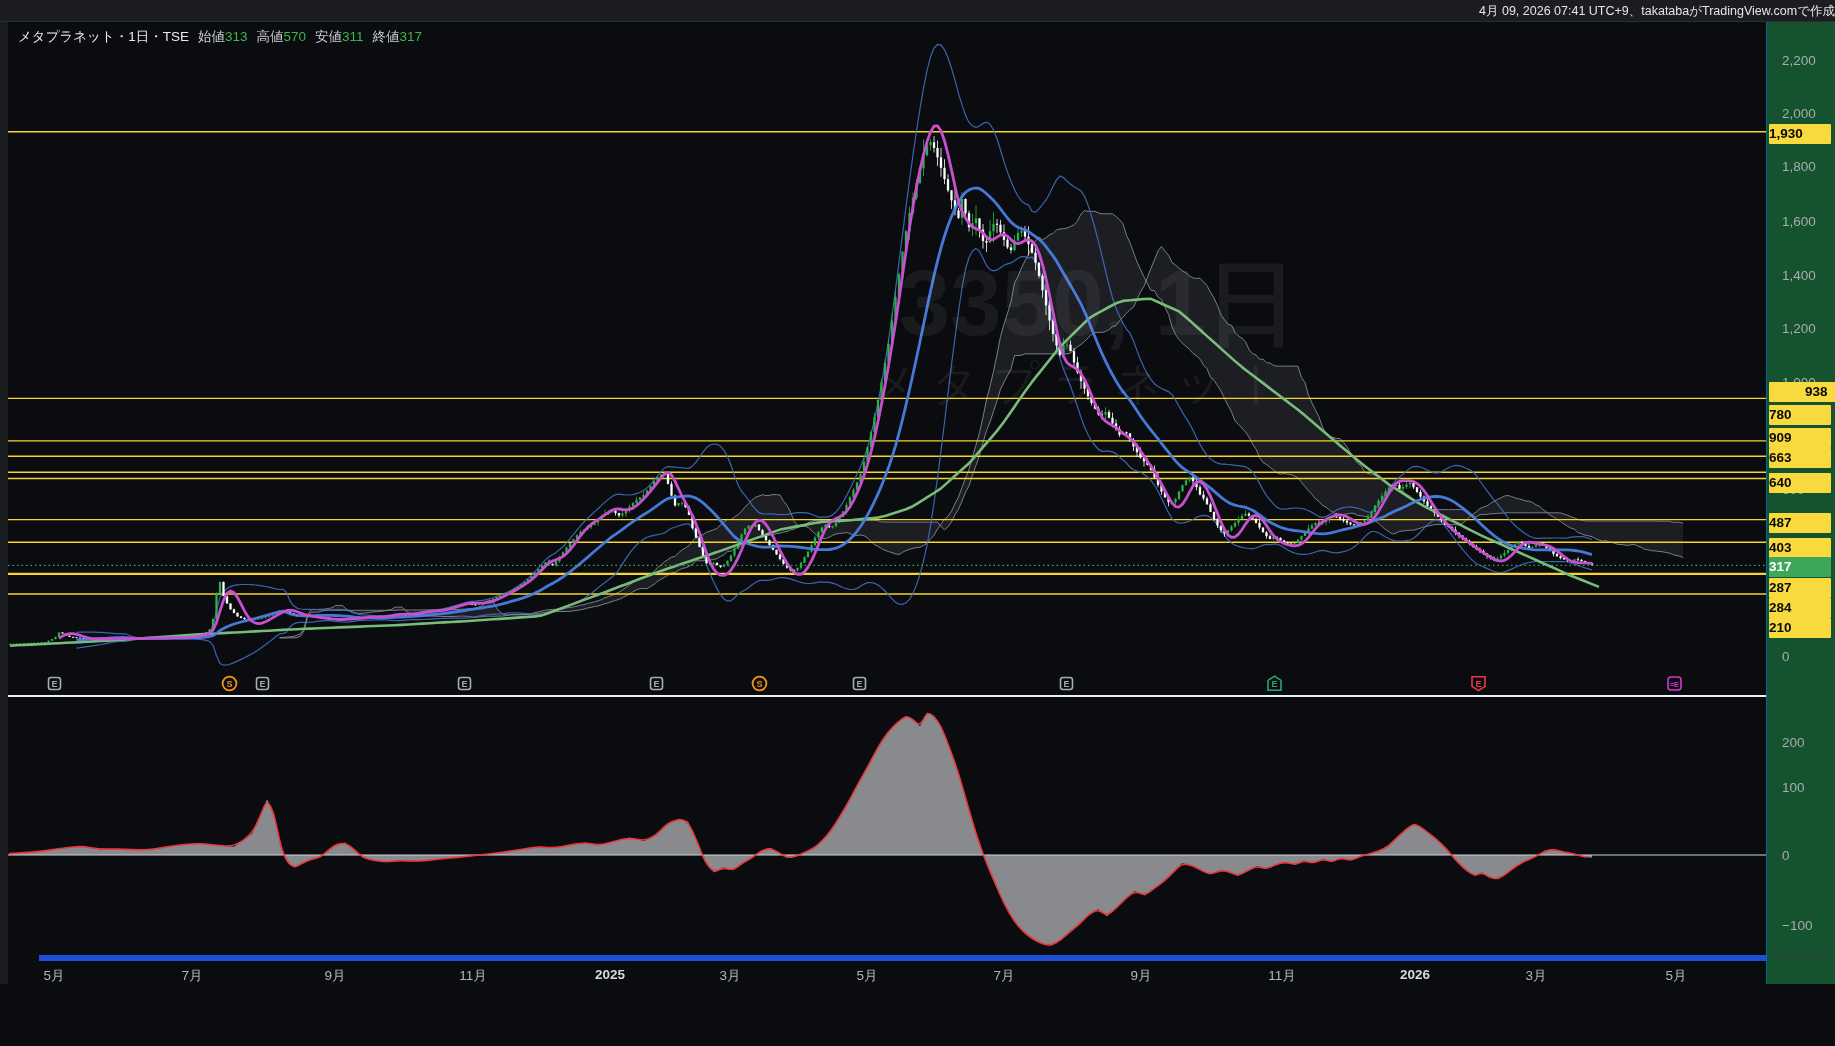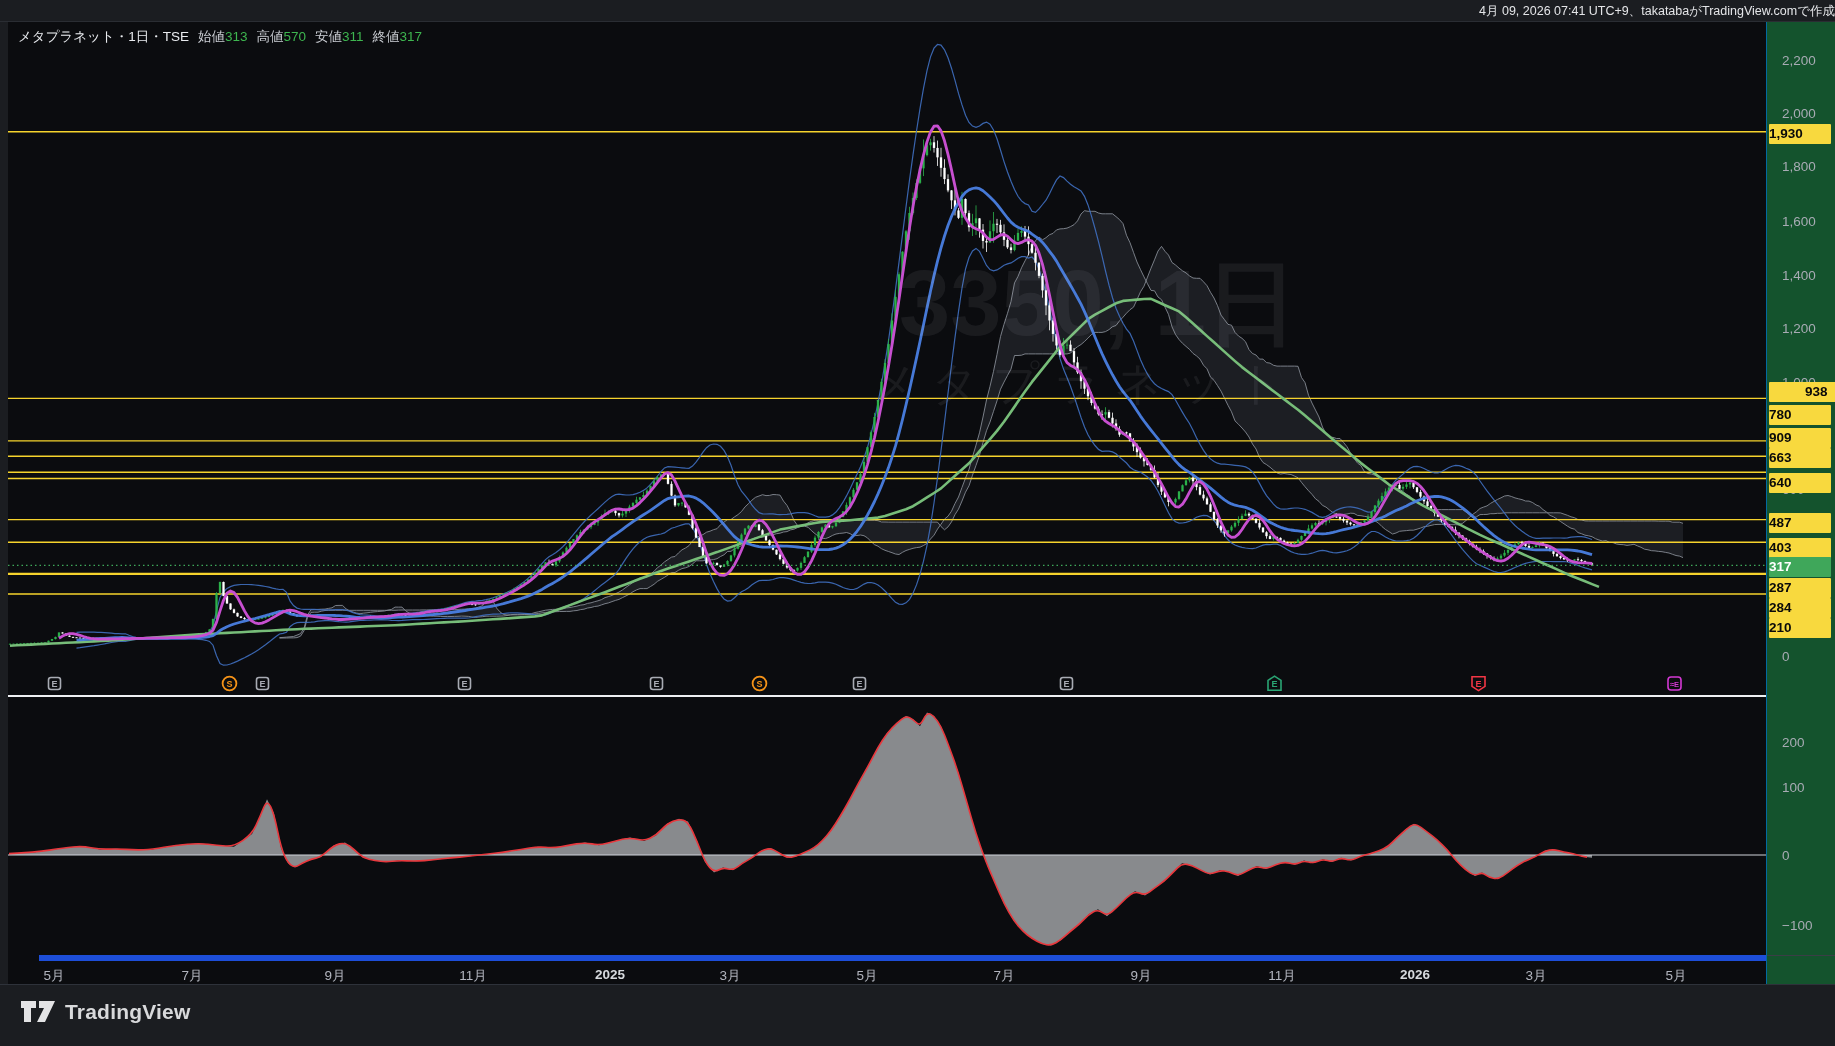--- a/index.html
+++ b/index.html
@@ -1088,22 +1088,13 @@
       <div class="pbadge" style="top: 436px;">663</div>
       <div class="pbadge" style="top: 461px;">640</div>
       <div class="pbadge" style="top: 501px;">487</div>
       <div class="pbadge" style="top: 526px;">403</div>
       <div class="pbadge" style="top: 566px;">287</div>
       <div class="pbadge" style="top: 586px;">284</div>
       <div class="pbadge" style="top: 606px;">210</div>
       <div class="pbadge green" style="top: 545px;">317</div>
     </div>
 
-  <div id="footer">
-    <div id="tv-logo">
-      <svg width="36" height="30" viewBox="0 0 36 30">
-        <path d="M1 4 h15 v7 h-5 v14 h-7 v-14 h-3 z" fill="#e3e3e5"></path>
-        <path d="M19 4 h16 l-10 21 h-8 l7-14 h-5 z" fill="#e3e3e5"></path>
-      </svg>
-      <span id="tv-brand">TradingView</span>
-    </div>
-  </div>
 </div>
 
 </body></html>

